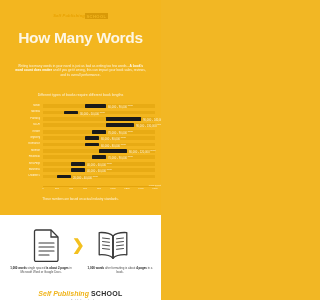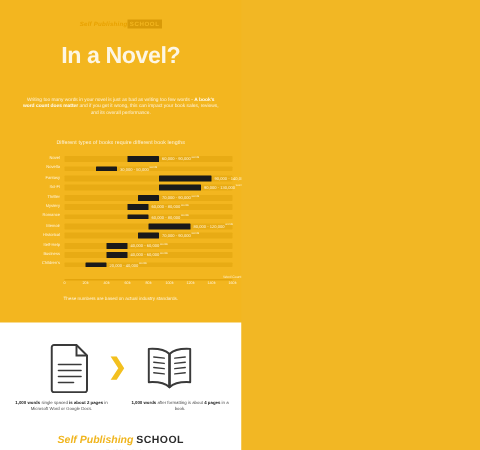--- a/index.html
+++ b/index.html
@@ -133,21 +133,21 @@
 </head>
 <body>
 
 <div class="poster">
 
   <div class="top-logo">
     <span class="lg-a">Self Publishing</span><span class="lg-b">SCHOOL</span>
   </div>
 
   <div class="title">
-    <span class="l2">In a Novel?</span>
+    <span>How Many Words</span>
   </div>
 
   <div class="intro">
     <span>Writing too many words in your novel is just as bad as writing too few words - </span><b>A book's word count does matter</b><span> and if you get it wrong, this can impact your book sales, reviews, and its overall performance.</span>
   </div>
 
   <div class="subhead">Different types of books require different book lengths</div>
 
   <div class="chart">
       <div class="row" style="top: 0px;">

